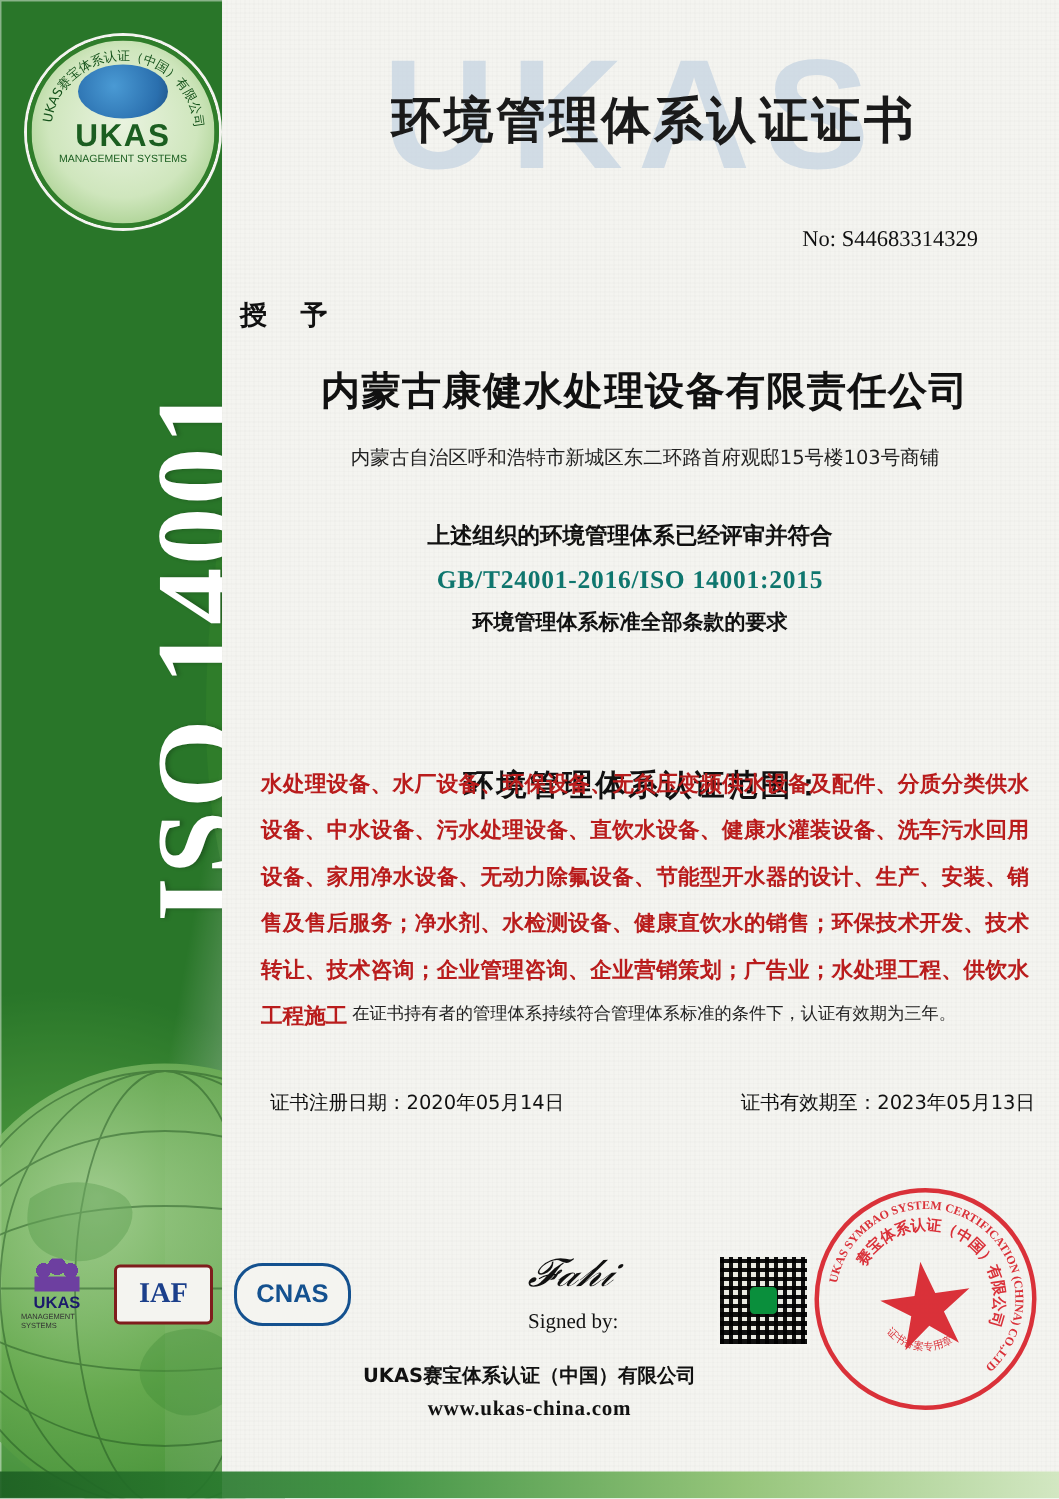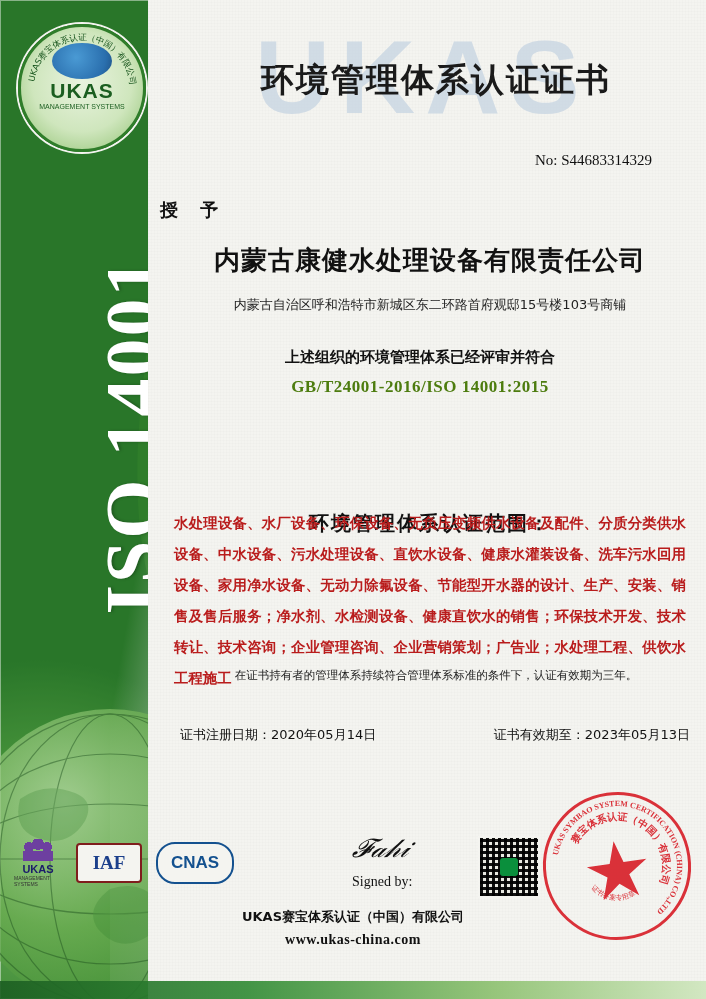--- a/index.html
+++ b/index.html
@@ -115,21 +115,21 @@
   .address{
     position:absolute;left:0;top:296px;width:540px;text-align:center;
     font-family:"DejaVu Sans", sans-serif;font-size:13px;color:#222;
   }
   .stmt1{
     position:absolute;left:0;top:348px;width:520px;text-align:center;
     font-family:"DejaVu Sans", sans-serif;font-weight:bold;font-size:15px;color:#111;
   }
   .stmt2{
     position:absolute;left:0;top:377px;width:520px;text-align:center;
-    font-family:"Liberation Serif", serif;font-weight:bold;font-size:17px;color:#4d7c0f;
+    font-family:"Liberation Serif", serif;font-weight:bold;font-size:17px;color:#0f766e;
     letter-spacing:.5px;
   }
   .stmt3{
     position:absolute;left:0;top:406px;width:520px;text-align:center;
     font-family:"DejaVu Sans", sans-serif;font-weight:bold;font-size:14px;color:#111;
   }
   .scope-title{
     position:absolute;left:0;top:470px;width:540px;text-align:center;
     font-family:"DejaVu Sans", sans-serif;font-weight:bold;font-size:20px;
     letter-spacing:2px;color:#111;margin-top:40px;
@@ -287,20 +287,21 @@
       <span>No:</span>
       <span>S44683314329</span>
     </div>
 
     <div class="award-word">授 予</div>
     <div class="company">内蒙古康健水处理设备有限责任公司</div>
     <div class="address">内蒙古自治区呼和浩特市新城区东二环路首府观邸15号楼103号商铺</div>
 
     <div class="stmt1">上述组织的环境管理体系已经评审并符合</div>
     <div class="stmt2">GB/T24001-2016/ISO 14001:2015</div>
+    <div class="stmt3">环境管理体系标准全部条款的要求</div>
 
     <div class="scope-title">环境管理体系认证范围：</div>
     <div class="scope-body">水处理设备、水厂设备、环保设备、无负压变频供水设备及配件、分质分类供水设备、中水设备、污水处理设备、直饮水设备、健康水灌装设备、洗车污水回用设备、家用净水设备、无动力除氟设备、节能型开水器的设计、生产、安装、销售及售后服务；净水剂、水检测设备、健康直饮水的销售；环保技术开发、技术转让、技术咨询；企业管理咨询、企业营销策划；广告业；水处理工程、供饮水工程施工</div>
 
     <div class="note">
       <div>在证书持有者的管理体系持续符合管理体系标准的条件下，认证有效期为三年。</div>
     </div>
 
     <div class="dates">
       <div>

